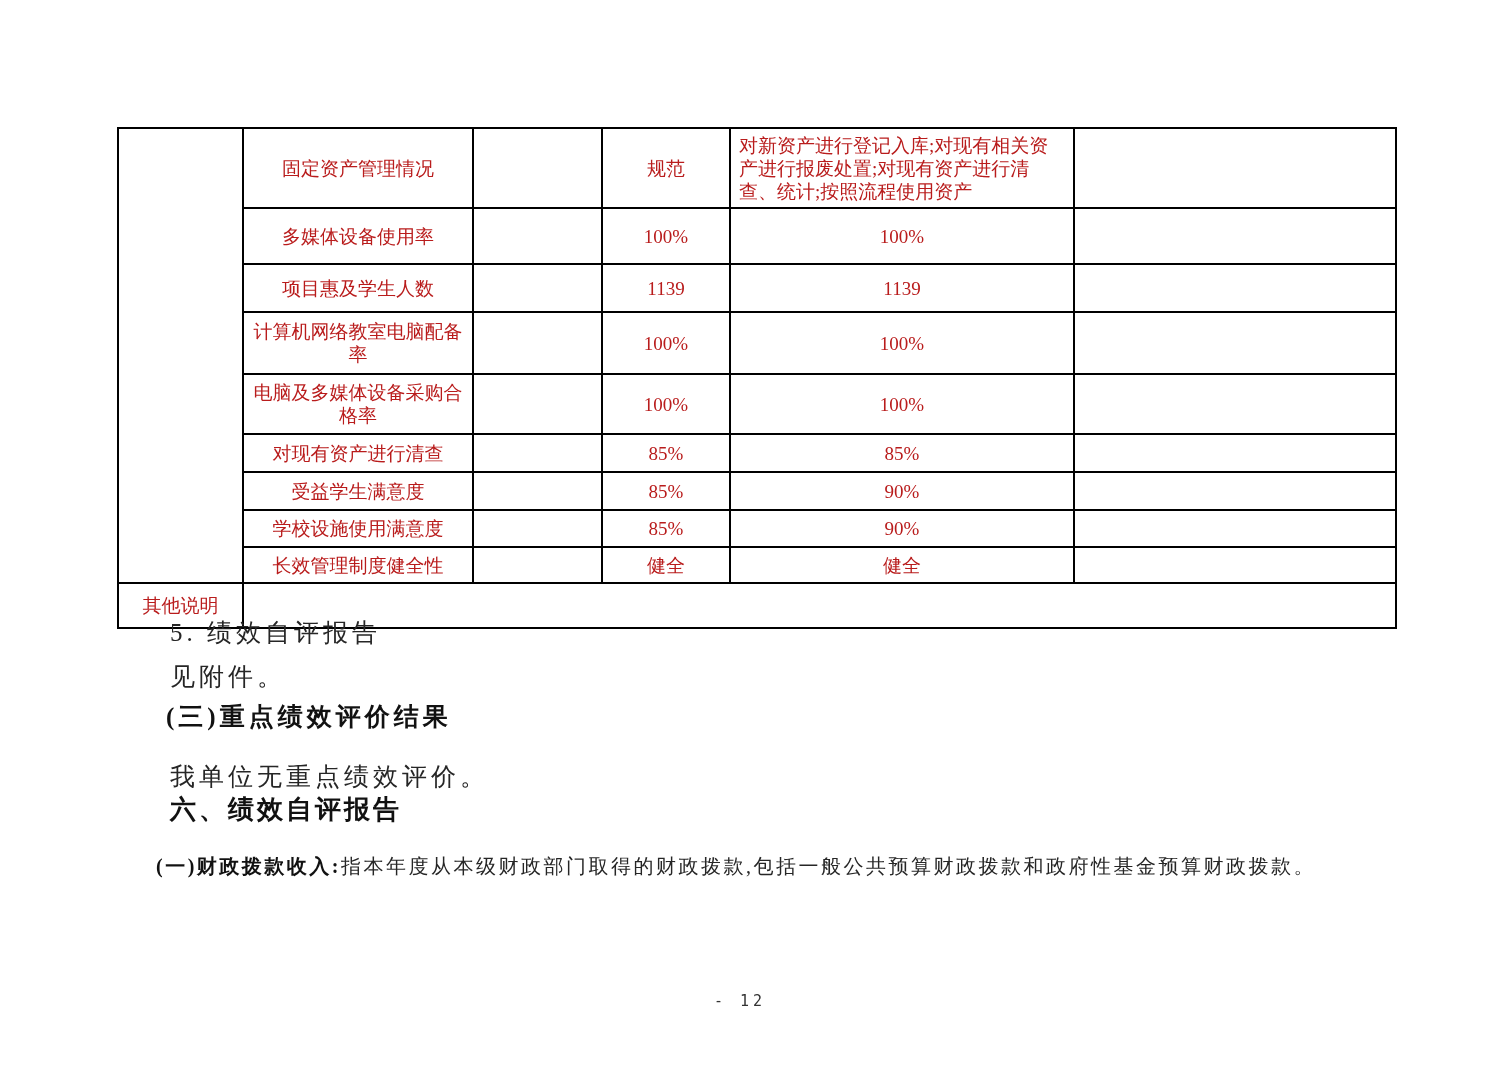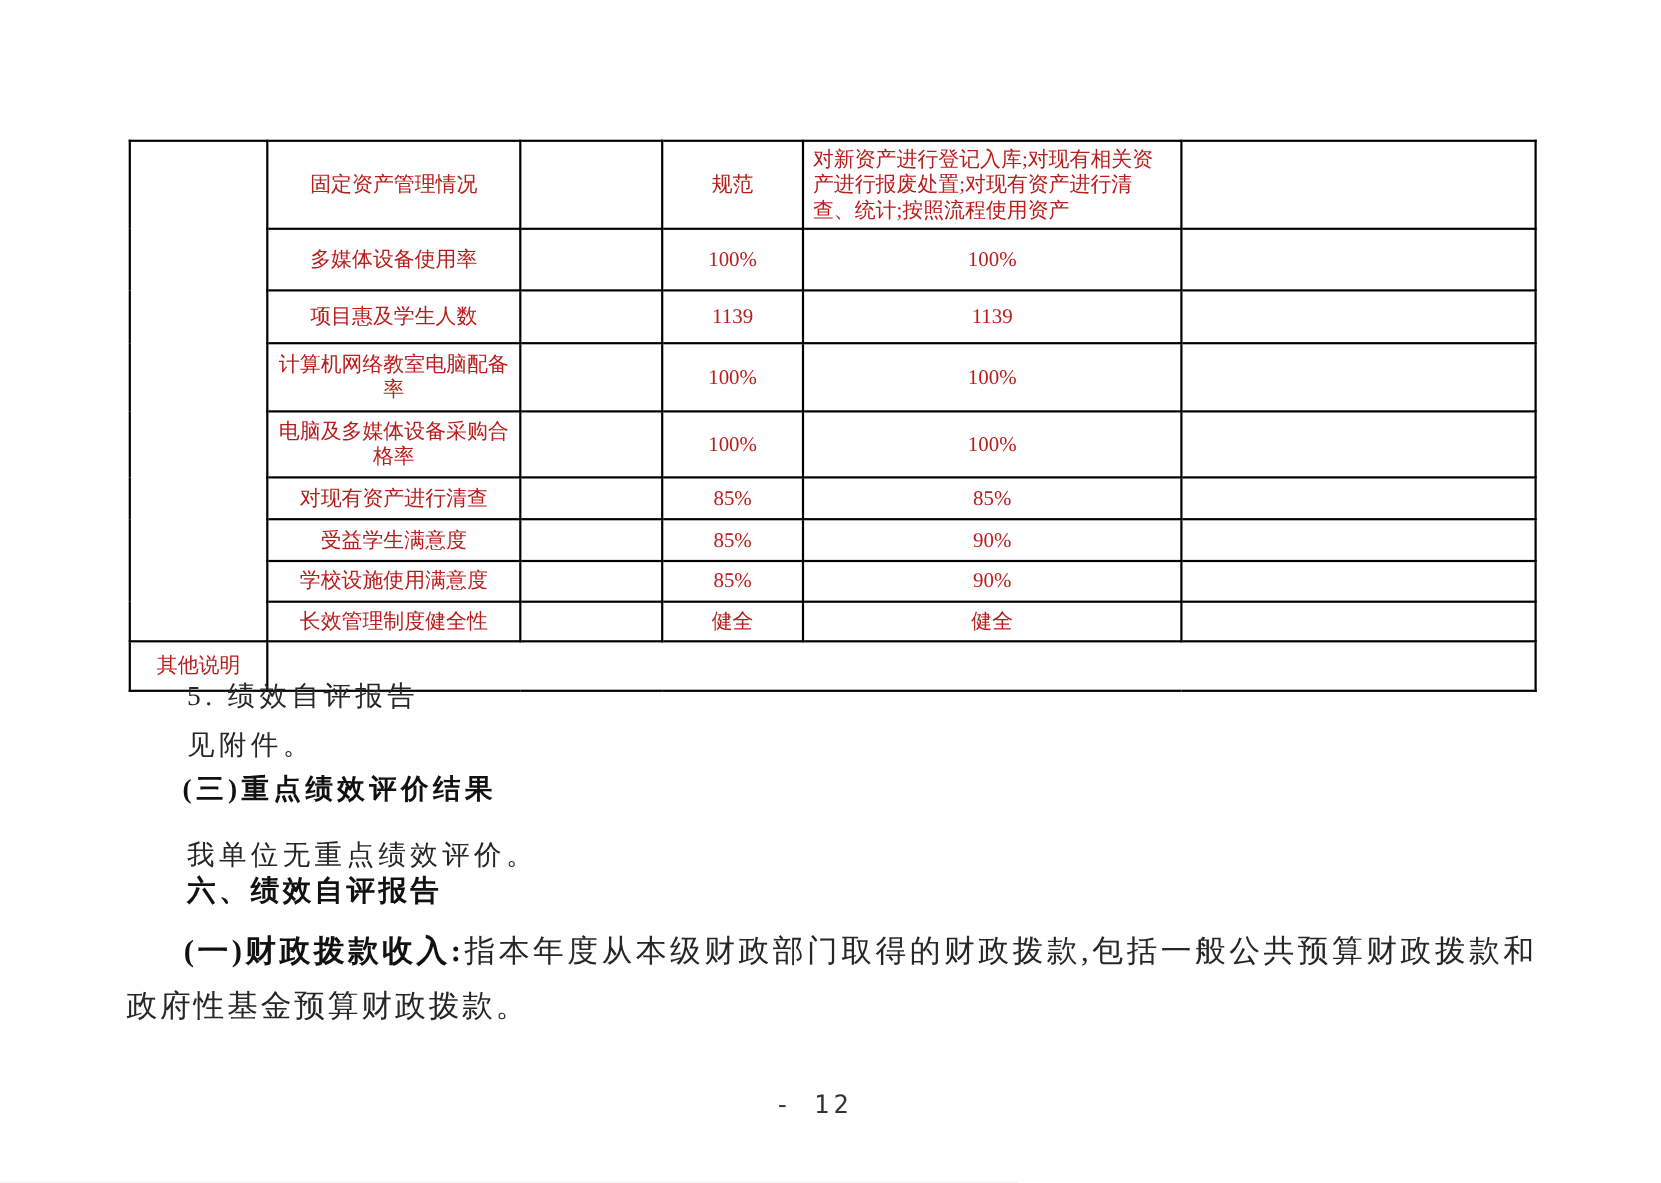--- a/index.html
+++ b/index.html
@@ -66,41 +66,41 @@
     left: 170px;
     font-family: "Liberation Sans", "DejaVu Sans", sans-serif;
     font-weight: bold;
     font-size: 26px;
     letter-spacing: 3px;
     color: #111;
     white-space: nowrap;
   }
   .para {
     position: absolute;
-    left: 115px;
+    left: 104px;
     top: 841px;
     width: 1282px;
-    font-size: 28px;
+    font-size: 20px;
     letter-spacing: 2.5px;
     line-height: 50px;
     text-align: justify;
     text-indent: 52px;
     color: #262626;
   }
   .para .lead { font-weight: bold; color: #111; }
 
   
   .pageno {
     position: absolute;
     left: 0;
     right: 30px;
     top: 992px;
     text-align: center;
     font-family: "DejaVu Sans Mono", "Liberation Mono", monospace;
-    font-size: 23px;
+    font-size: 15px;
     letter-spacing: 4px;
     color: #333;
   }
 </style>
 </head>
 <body>
 
 <div class="page">
 
   <div class="tbl-wrap">

